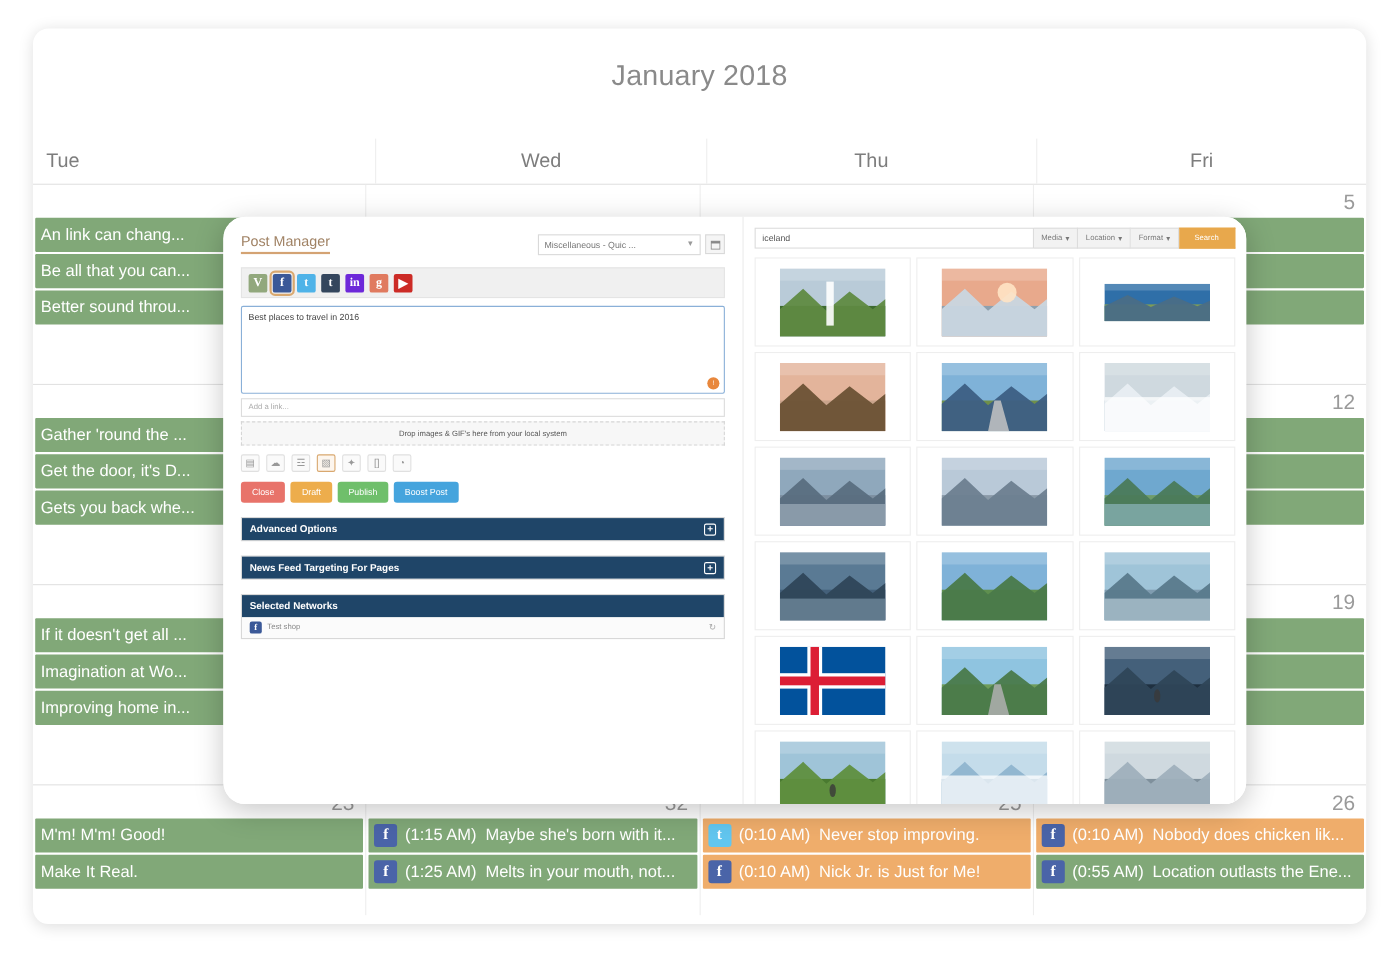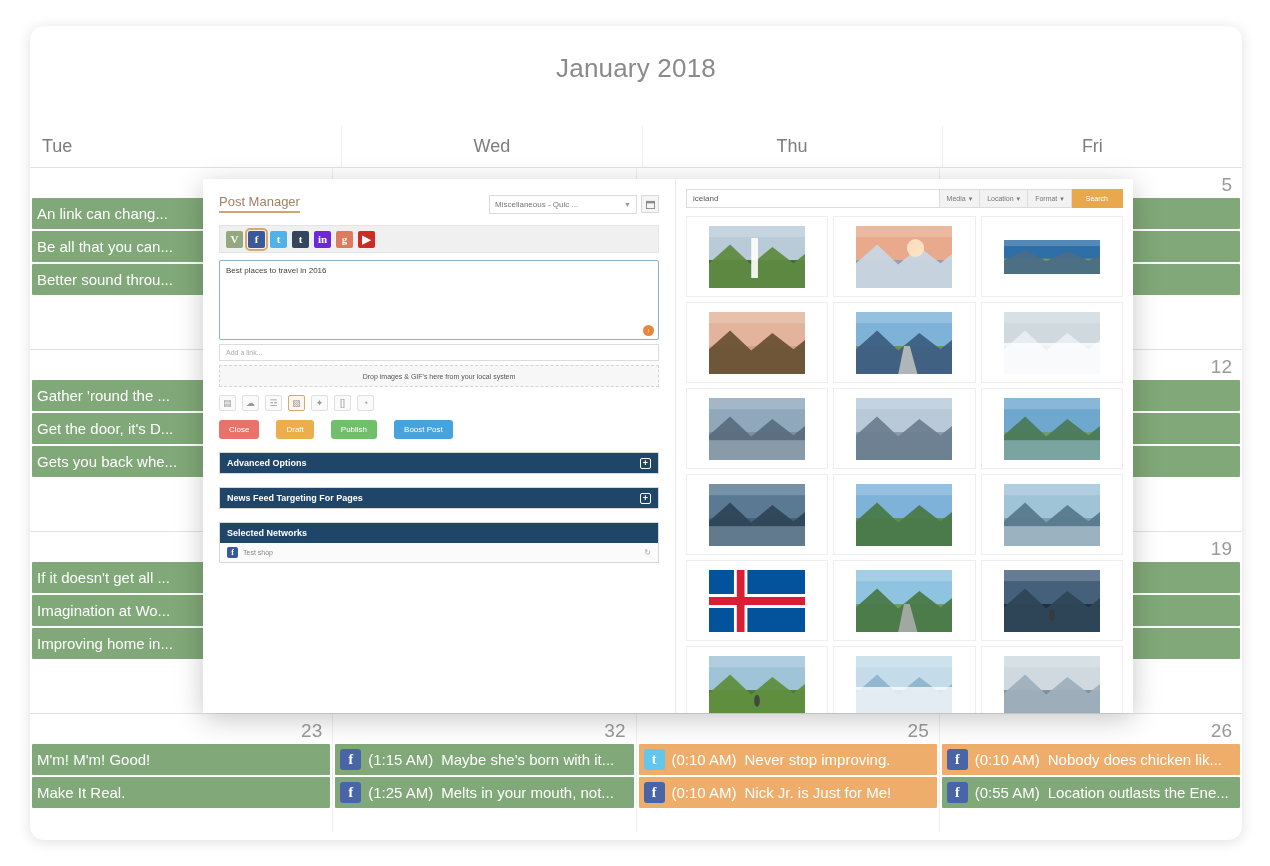--- a/index.html
+++ b/index.html
@@ -112,24 +112,24 @@
   .evt .txt { overflow: hidden; text-overflow: ellipsis; }
   .more {
     font-size: 15px;
     color: #6d6d6d;
     padding: 4px 0 0 6px;
   }
 
   
   #modal {
     position: absolute;
-    left: 173px; top: 153px;
+    left: 173px; top: 171px;
     width: 930px; height: 534px;
     background: #ffffff;
-    border-radius: 0;
+    border-radius: 20px;
     box-shadow: 0 6px 26px rgba(0,0,0,.22);
     display: flex;
     overflow: hidden;
     z-index: 50;
   }
 
   
   #composer {
     width: 472px;
     padding: 12px 16px 0 16px;
@@ -232,21 +232,21 @@
     border: 1px solid #e0e0e0;
     background: #fafafa;
     border-radius: 2px;
     display: flex; align-items: center; justify-content: center;
     font-size: 9px; color: #999;
   }
   .toolbtn.active { border-color: #d9a86f; background: #fdf6ee; }
 
   #action-row {
     margin-top: 9px;
-    display: flex; gap: 17px; align-items: center;
+    display: flex; gap: 5px; align-items: center;
   }
   .actbtn {
     height: 19px;
     border-radius: 3px;
     color: #fff;
     font-size: 8px;
     display: flex; align-items: center; justify-content: center;
     padding: 0 10px;
     border: none;
   }

